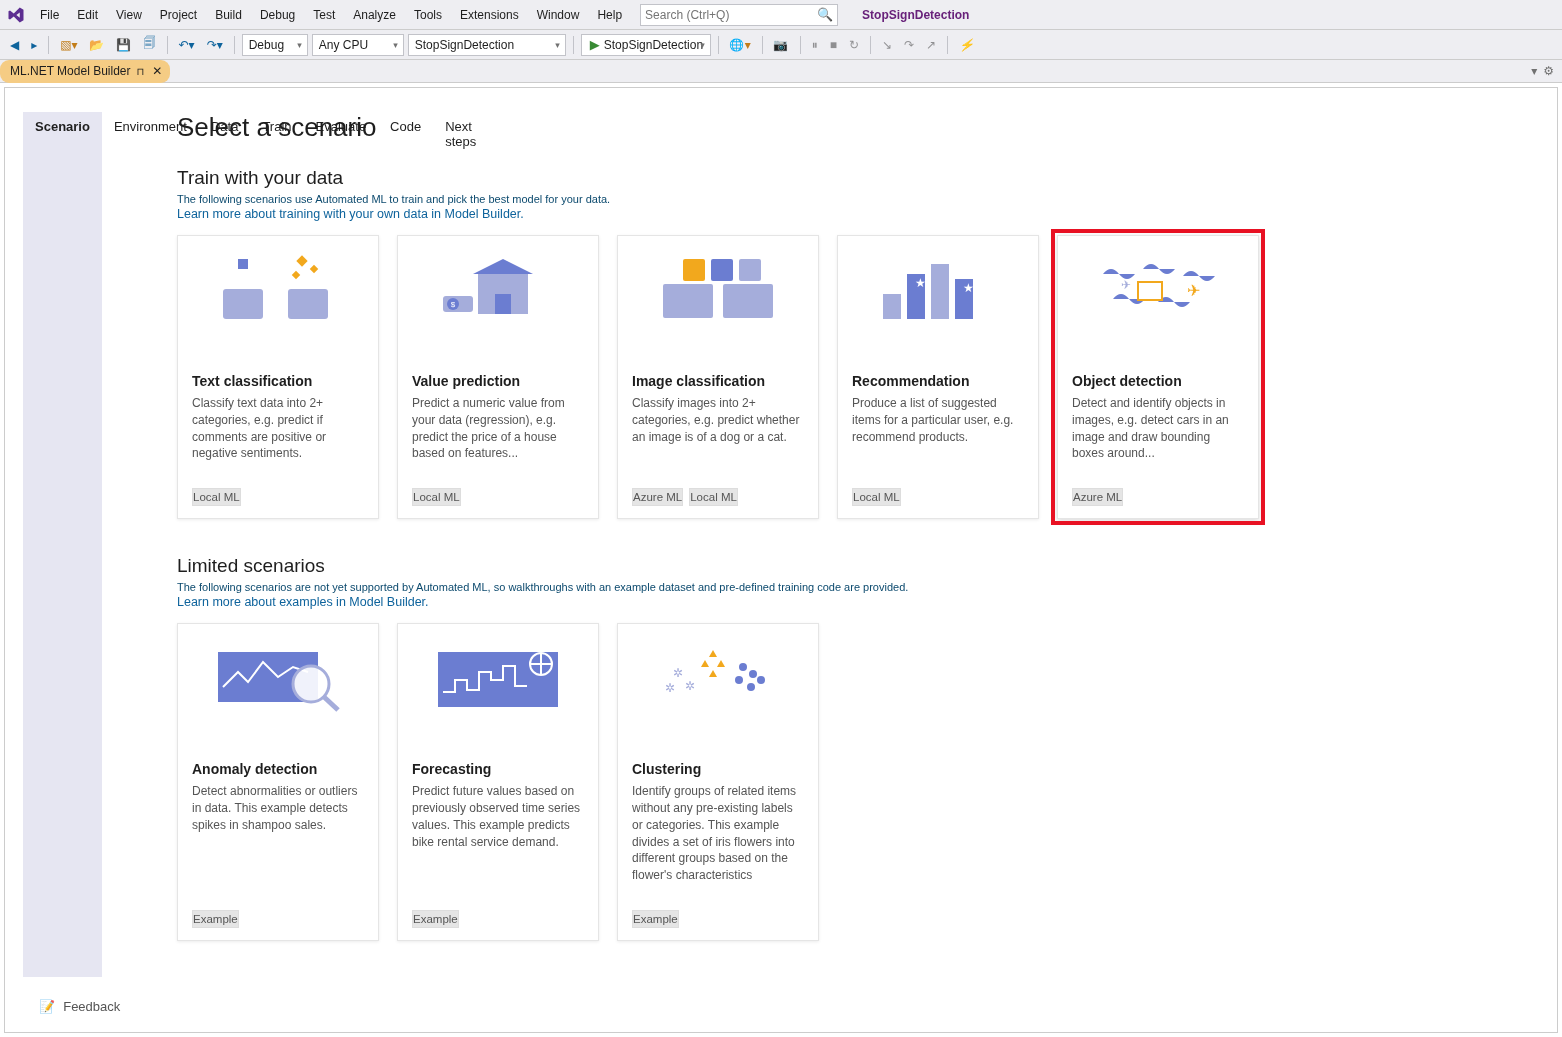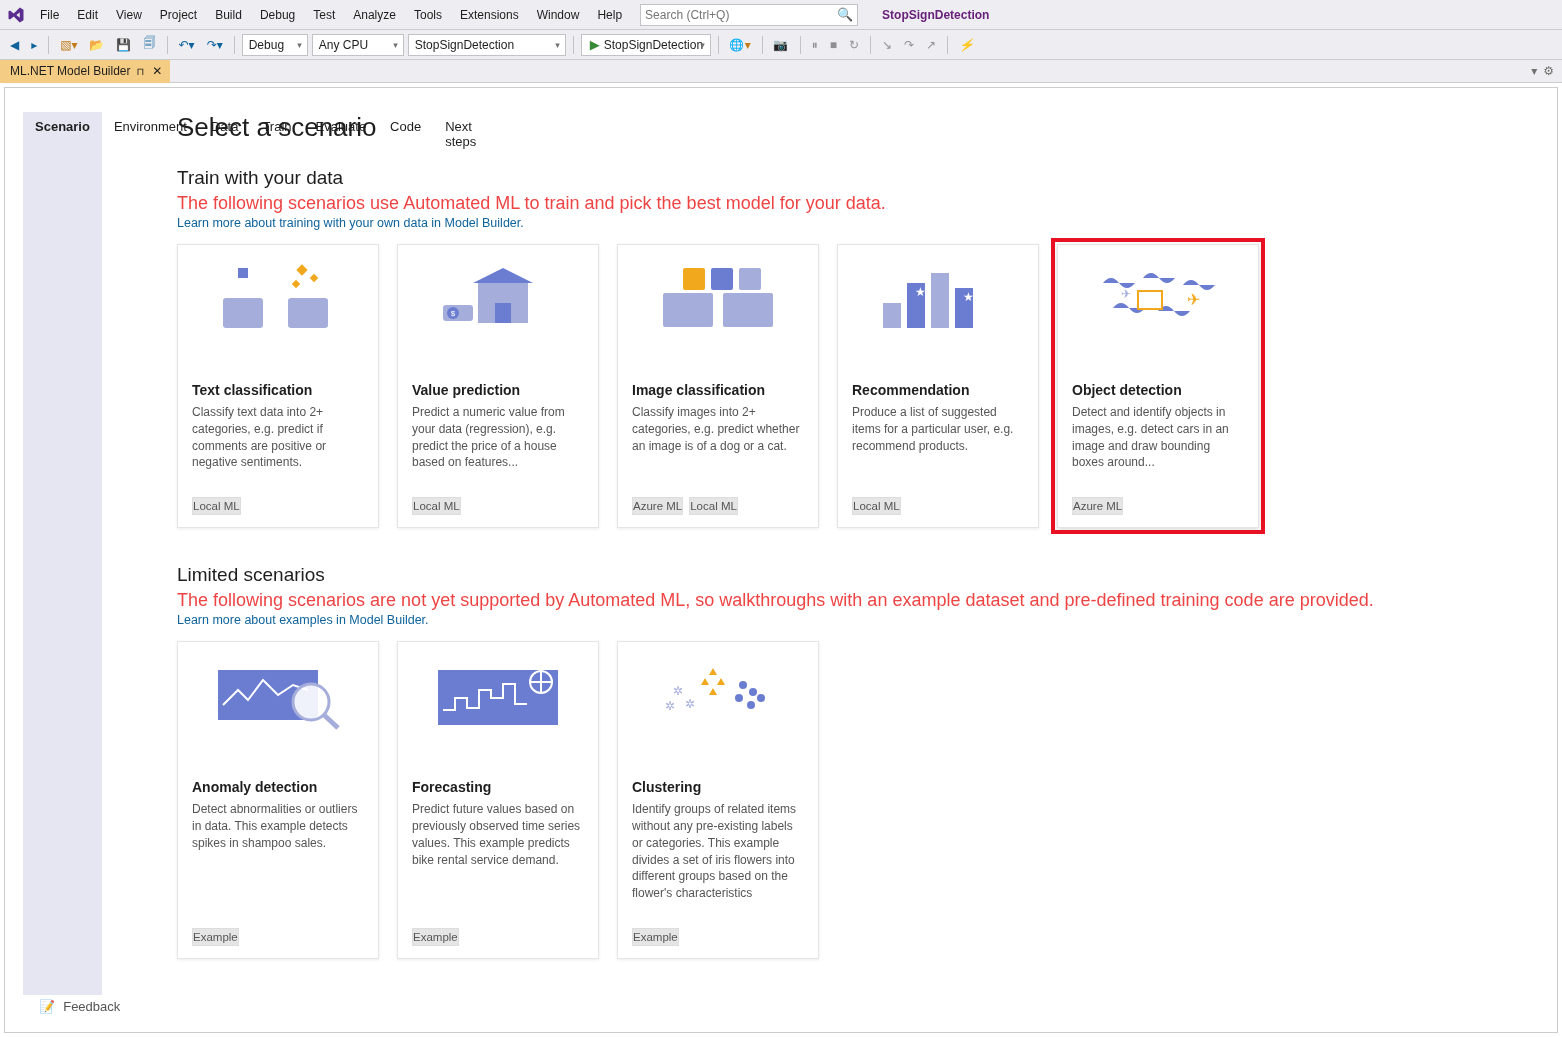--- a/index.html
+++ b/index.html
@@ -2,56 +2,56 @@
 <html><head>
 <meta charset="utf-8">
 <style>
 * { box-sizing: border-box; margin: 0; padding: 0; font-family: "Segoe UI", Tahoma, sans-serif; }
 body { background: #fff; width: 1562px; height: 1037px; overflow: hidden; font-size: 12px; color: #1e1e1e; }
 
 
 .menubar { display: flex; align-items: center; height: 30px; background: #eeeef2; border-bottom: 1px solid #ccc; padding: 0 6px; gap: 2px; }
 .logo-vs { width: 20px; height: 20px; display: flex; align-items: center; justify-content: center; margin-right: 4px; }
 .menu-item { padding: 4px 8px; cursor: pointer; color: #1e1e1e; }
-.search-box { margin-left: 8px; display: flex; align-items: center; background: #fff; border: 1px solid #c2c3c9; height: 22px; width: 218px; padding: 0 4px; }
+.search-box { margin-left: 8px; display: flex; align-items: center; background: #fff; border: 1px solid #c2c3c9; height: 22px; width: 198px; padding: 0 4px; }
 .search-box input { border: none; outline: none; font-size: 12px; flex: 1; color: #aaa; }
 .search-box .mag { color: #717171; font-size: 13px;}
 .sln-name { margin-left: 14px; color: #68217a; font-size: 12px; font-weight: 600; padding: 4px 8px;}
 
 
 .toolbar { display: flex; align-items: center; height: 30px; background: #eeeef2; border-bottom: 1px solid #ccc; padding: 0 6px; gap: 4px; }
 .tb-btn { padding: 2px 4px; height: 22px; display: flex; align-items: center; justify-content: center; cursor: pointer; color: #1e1e1e; font-size: 12px; }
 .tb-sep { width: 1px; height: 18px; background: #c2c3c9; margin: 0 3px; }
 .tb-combo { background: #fff; border: 1px solid #c2c3c9; height: 22px; padding: 0 18px 0 6px; display: flex; align-items: center; font-size: 12px; position: relative; cursor: pointer;}
 .tb-combo::after { content: "▾"; font-size: 9px; color: #717171; position: absolute; right: 5px; }
 .tb-start { display:flex; align-items:center; gap:4px; padding: 0 8px;}
 .tb-start .tri { color: #388a34; font-size: 13px;}
 .tb-disabled { opacity: 0.45; }
 
 
 .doc-tabs { display: flex; align-items: center; height: 23px; background: #eeeef2; border-bottom: 1px solid #ccc; position: relative;}
-.doc-tab { background: #f5cc84; height: 23px; display: flex; align-items: center; padding: 0 6px 0 10px; font-size: 12px; color: #1e1e1e; gap: 6px;}
+.doc-tab { background: #f5cc84; height: 23px; display: flex; align-items: center; padding: 0 6px 0 10px; font-size: 12px; color: #1e1e1e; gap: 6px; border-radius: 9px;}
 .doc-tab .pin { font-size: 10px; }
 .doc-tab .close { font-size: 12px; cursor: pointer; padding: 0 2px; }
 .doc-right { margin-left: auto; display: flex; align-items: center; gap: 6px; padding-right: 8px; color: #717171;}
 
 
 .surface { position: absolute; top: 83px; left: 0; right: 0; bottom: 0; background: #fff; border: 1px solid #ccc; margin: 4px; overflow: auto; }
 .inner { display: flex; padding: 24px 18px 20px 18px; }
 
 
 .leftnav { width: 136px; display: flex; flex-direction: row; gap: 0; }
 .leftnav-item { padding: 7px 12px; font-size: 13px; color: #1e1e1e; cursor: pointer; }
 .leftnav-item.active { background: #e6e6f2; font-weight: 600; }
 
 
 .content { flex: 1; padding-left: 18px; }
 h1 { font-size: 26px; font-weight: 400; margin-bottom: 24px; color: #1e1e1e;}
 h2 { font-size: 19px; font-weight: 400; margin-bottom: 4px; }
-.desc { font-size: 18px; color: #ef4444; margin-bottom: 2px; }
+.desc { font-size: 11px; color: #0c4a6e; margin-bottom: 2px; }
 .link { color: #0e639c; cursor: pointer; font-size: 12.5px;}
 .cards { display: flex; gap: 18px; margin-top: 14px; margin-bottom: 36px; flex-wrap: nowrap;}
 .card { width: 202px; border: 1px solid #e5e5e5; box-shadow: 0 1px 3px rgba(0,0,0,0.08); padding: 14px 14px 12px 14px; display: flex; flex-direction: column; background: #fff; position: relative;}
 .card.highlighted { outline: 4px solid #e81123; outline-offset: 2px; box-shadow: 0 2px 6px rgba(0,0,0,0.15);}
 .card-img { height: 78px; display: flex; align-items: center; justify-content: center; margin-bottom: 10px;}
 .card-title { font-size: 14px; font-weight: 600; margin-bottom: 6px; color: #1e1e1e; margin-top: 35px;}
 .card-desc { font-size: 12px; color: #555; line-height: 1.4; margin-bottom: 26px; min-height: 52px;}
 .card-tags { display: flex; gap: 6px; margin-top: auto;}
 .tag { background: #e5e5e5; border: 1px solid #ddd; font-size: 11.5px; padding: 2px 0; color: #555;}
 

